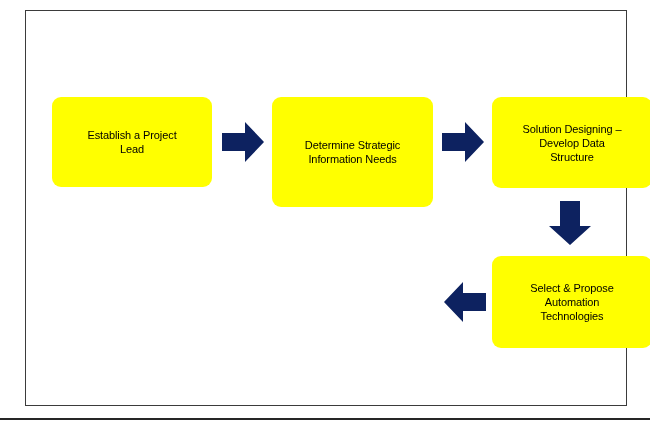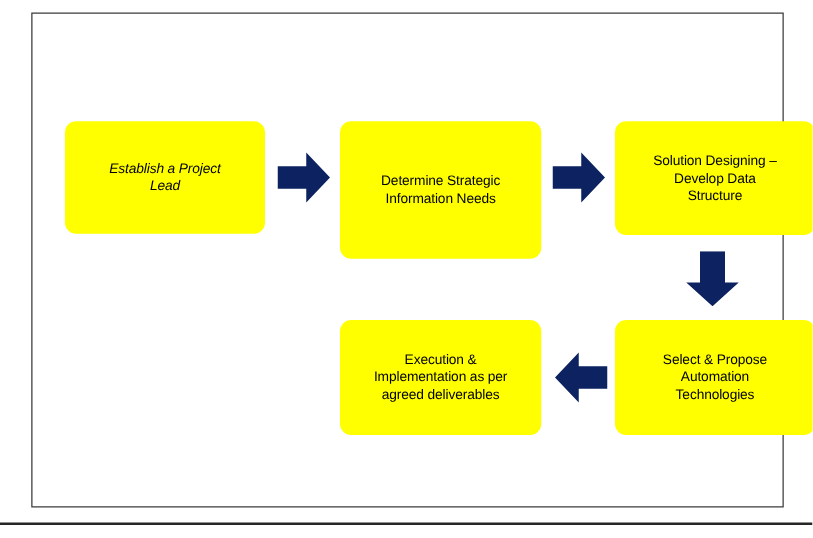--- a/index.html
+++ b/index.html
@@ -57,21 +57,21 @@
     font-size: 11px;
     line-height: 14px;
     letter-spacing: -0.1px;
   }
   .node .node-label {
     display: block;
     padding: 0 6px;
     white-space: pre-line;
   }
 
-  .node-1 { left: 26px;  top: 86px;  width: 160px; height: 90px; font-style: italic; }
+  .node-1 { left: 26px;  top: 86px;  width: 160px; height: 90px; }
   .node-2 { left: 246px; top: 86px;  width: 161px; height: 110px; }
   .node-3 { left: 466px; top: 86px;  width: 160px; height: 91px; }
   .node-4 { left: 466px; top: 245px; width: 160px; height: 92px; }
   .node-5 { left: 246px; top: 245px; width: 161px; height: 92px; }
 
   
   .arrow {
     position: absolute;
     display: block;
   }
@@ -128,23 +128,18 @@
 Automation
 Technologies</span>
     </div>
 
     <span class="arrow arrow-4">
       <svg width="44" height="44" viewBox="0 0 44 44" xmlns="http://www.w3.org/2000/svg">
         <polygon points="44,13 21,13 21,2 2,22 21,42 21,31 44,31" fill="#0d2260"></polygon>
       </svg>
     </span>
 
-    <div class="node node-5">
-      <span class="node-label">Execution &amp;
-Implementation as per
-agreed deliverables</span>
-    </div>
 
   </div>
 
   <div class="bottom-rule"></div>
 
 </div>
 
 </body></html>

